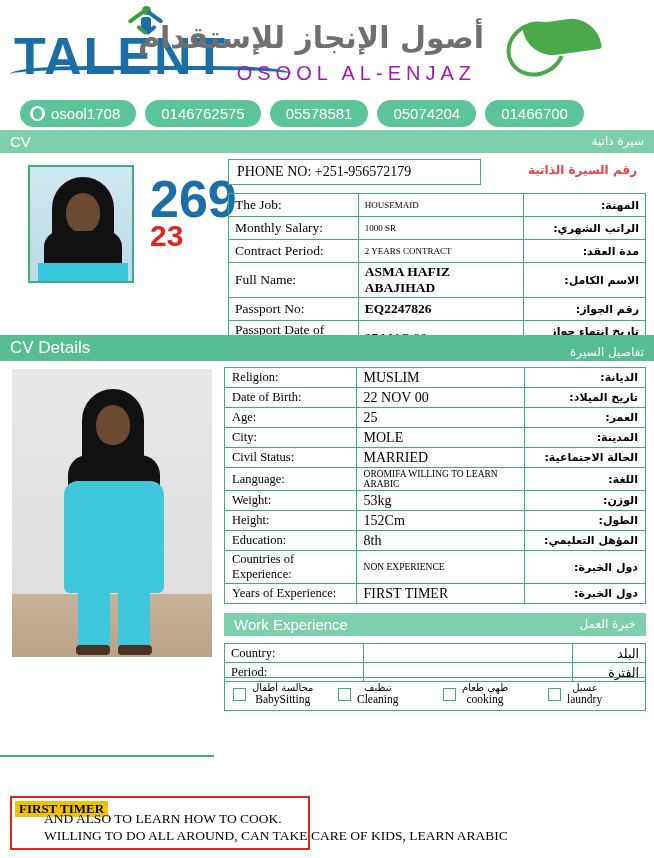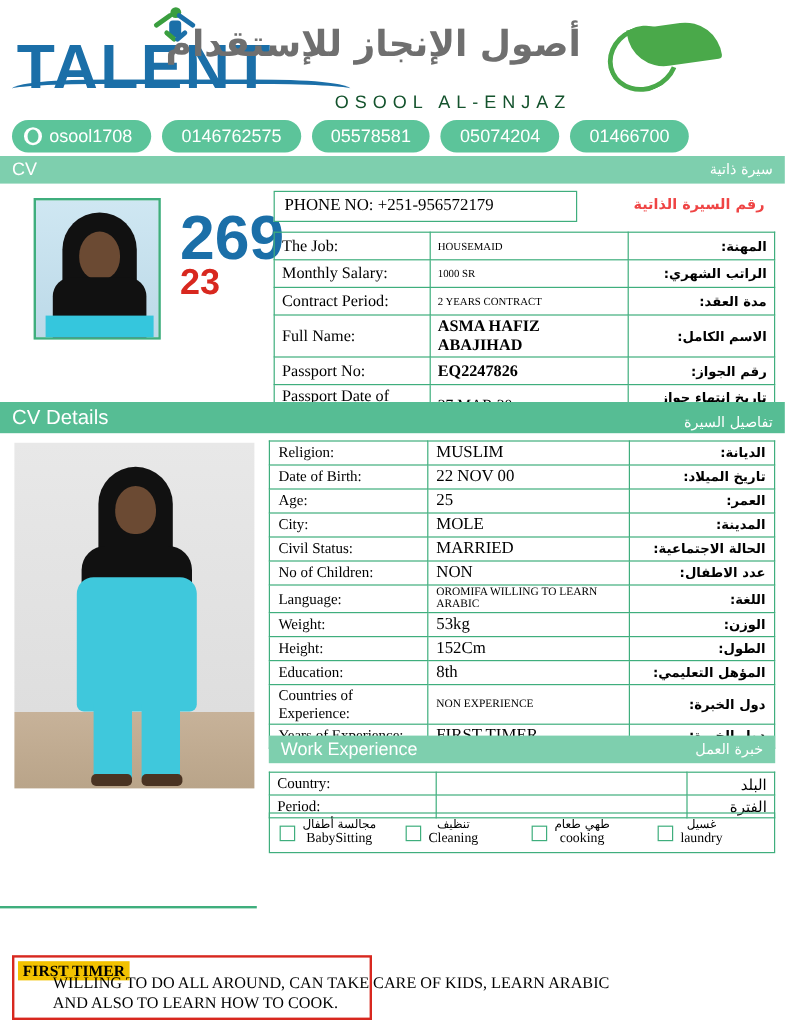--- a/index.html
+++ b/index.html
@@ -35,43 +35,43 @@
   .logo-figure .legl{position:absolute;left:10px;top:22px;width:12px;height:4px;background:#3a9e3f;transform:rotate(40deg);border-radius:2px;}
   .logo-figure .legr{position:absolute;left:19px;top:22px;width:12px;height:4px;background:#1b6fa8;transform:rotate(-40deg);border-radius:2px;}
 
   .arabic-title{
     position:absolute;right:170px;top:20px;
     font-size:30px;font-weight:bold;color:#6f6f6f;
     direction:rtl;font-family:"DejaVu Sans", sans-serif;
     white-space:nowrap;
   }
   .company-en{
-    position:absolute;right:178px;top:77px;
+    position:absolute;right:178px;top:62px;
     font-family:"Liberation Sans", sans-serif;
-    font-size:15px;letter-spacing:5px;color:#14532d;white-space:nowrap;
+    font-size:20px;letter-spacing:5px;color:#a21caf;white-space:nowrap;
   }
   .leaf{
     position:absolute;right:28px;top:18px;width:120px;height:58px;
   }
   .leaf .ring{
     position:absolute;left:0;top:4px;width:52px;height:46px;
     border:4px solid #4aa94a;border-radius:50%;
     border-right-color:transparent;transform:rotate(-25deg);
   }
   .leaf .blade{
     position:absolute;left:18px;top:2px;width:76px;height:34px;
     background:#4aa94a;
     border-radius:0 40px 4px 40px;
     transform:rotate(-8deg);
   }
 
   
   .contact-bar{
     position:relative;height:34px;background:#fff;
-    display:flex;align-items:center;gap:9px;padding-left:10px;
+    display:flex;align-items:center;gap:9px;padding-left:20px;
   }
   .pill{
     background:#5cc49a;color:#fff;border-radius:14px;
     font-family:"Liberation Sans", sans-serif;
     font-size:15px;padding:5px 16px;display:flex;align-items:center;gap:6px;
     white-space:nowrap;
   }
   .pill.user{padding-left:10px;}
   .sc-icon{
     width:15px;height:15px;background:#fff;border-radius:50%;position:relative;flex:0 0 auto;
@@ -344,25 +344,20 @@
         <td class="d-en">City:</td>
         <td class="d-val">MOLE</td>
         <td class="d-ar">المدينة:</td>
       </tr>
       <tr>
         <td class="d-en">Civil Status:</td>
         <td class="d-val">MARRIED</td>
         <td class="d-ar">الحالة الاجتماعية:</td>
       </tr>
       <tr>
-        <td class="d-en">No of Children:</td>
-        <td class="d-val">NON</td>
-        <td class="d-ar">عدد الاطفال:</td>
-      </tr>
-      <tr>
         <td class="d-en">Language:</td>
         <td class="d-val sm">OROMIFA WILLING TO LEARN ARABIC</td>
         <td class="d-ar">اللغة:</td>
       </tr>
       <tr>
         <td class="d-en">Weight:</td>
         <td class="d-val">53kg</td>
         <td class="d-ar">الوزن:</td>
       </tr>
       <tr>
@@ -437,17 +432,17 @@
           <span class="skill-en">laundry</span>
         </span>
       </div>
     </div>
   </div>
 
   <div class="note">
     <span class="note-title">FIRST TIMER</span>
   </div>
   <div class="note-body">
+    <div>AND ALSO TO LEARN HOW TO COOK.</div>
     <div>WILLING TO DO ALL AROUND, CAN TAKE CARE OF KIDS, LEARN ARABIC</div>
-    <div>AND ALSO TO LEARN HOW TO COOK.</div>
   </div>
 
 </div>
 
 </body></html>

